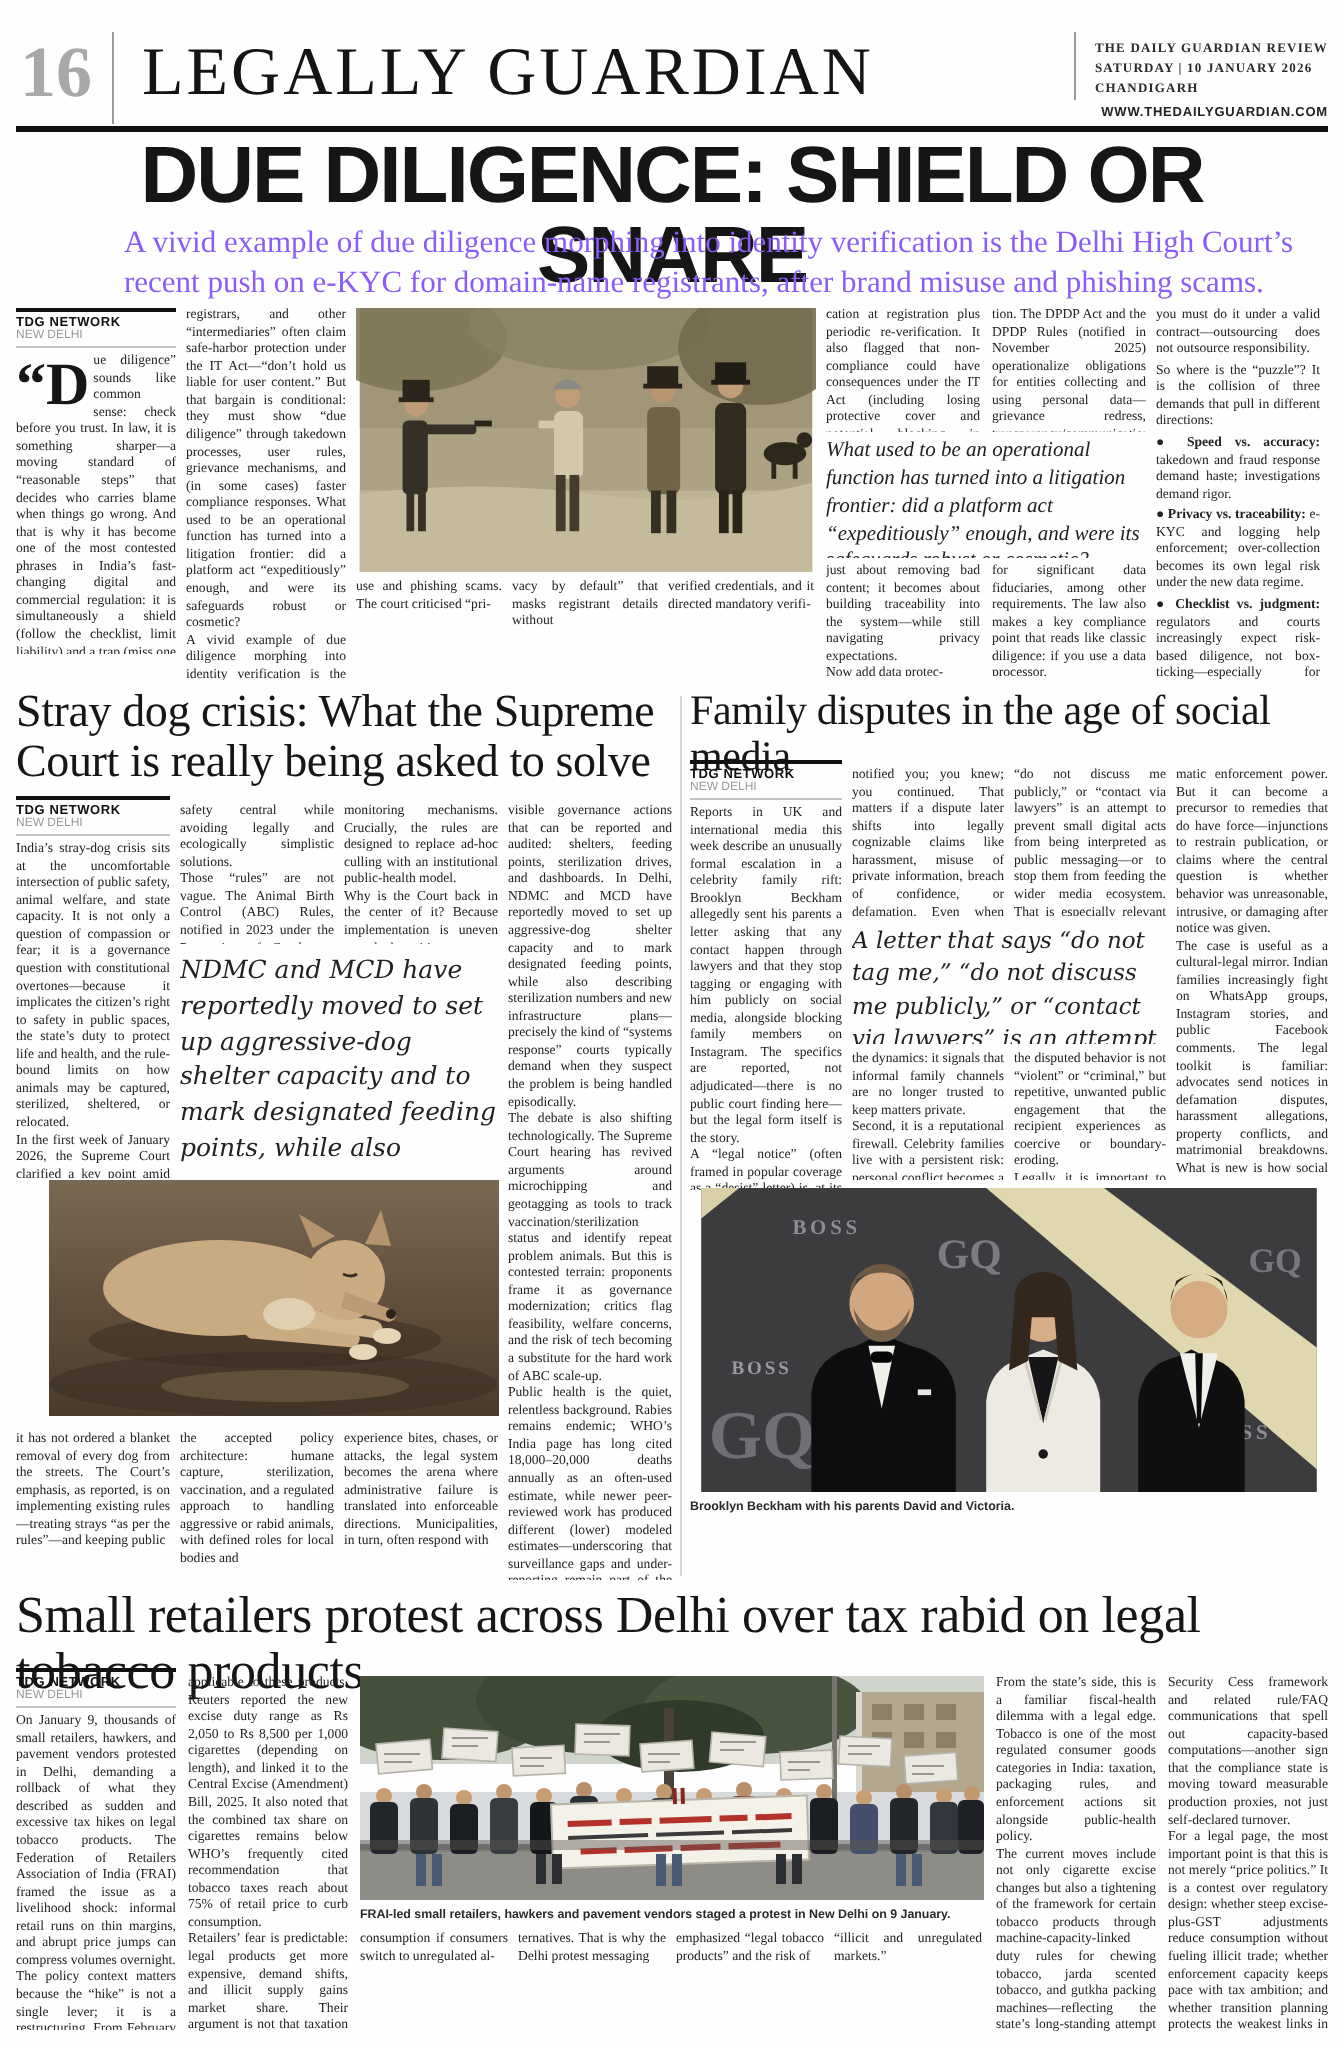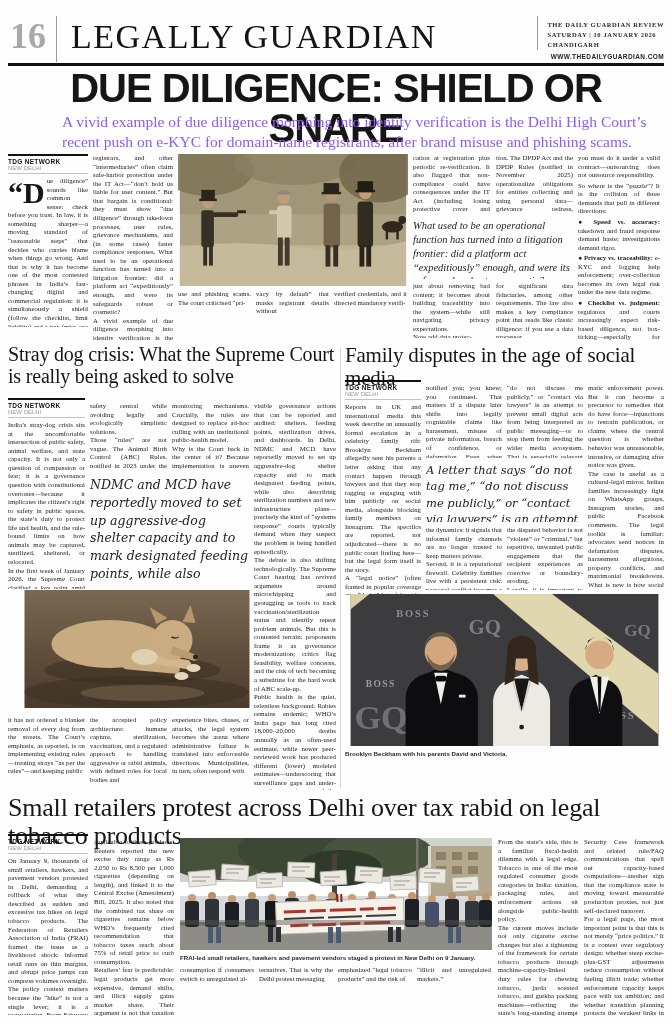--- a/index.html
+++ b/index.html
@@ -143,21 +143,21 @@
     <div class="col" style="width:82px;flex:none;height:186px;white-space:normal;">
       <p style="margin:0 0 2px 0;">you must do it under a valid contract—outsourcing does not outsource responsibility.</p>
       <p style="margin:0 0 2px 0;">So where is the “puzzle”? It is the collision of three demands that pull in different directions:</p>
       <p class="bullet"><span class="bl">● Speed vs. accuracy:</span> <span>takedown and fraud response demand haste; investigations demand rigor.</span></p>
       <p class="bullet"><span class="bl">● Privacy vs. traceability:</span> <span>e-KYC and logging help enforcement; over-collection becomes its own legal risk under the new data regime.</span></p>
       <p class="bullet"><span class="bl">● Checklist vs. judgment:</span> <span>regulators and courts increasingly expect risk-based diligence, not box-ticking—especially for deepfakes and AI-enabled impersonations.</span></p>
     </div>
   </div>
 
   <div class="sec" style="top:344px;left:8px;width:330px;height:448px;">
-    <div class="sec-hl" style="font-size:20px;">Stray dog crisis: What the Supreme Court is really being asked to solve</div>
+    <div class="sec-hl" style="font-size:23px;">Stray dog crisis: What the Supreme Court is really being asked to solve</div>
     <div class="abs" style="top:54px;left:0;width:77px;">
       <div class="byline">
           <span class="net">TDG NETWORK</span>
           <span class="city">NEW DELHI</span>
         </div>
       <div class="col" style="height:168px;">India’s stray-dog crisis sits at the uncomfortable intersection of public safety, animal welfare, and state capacity. It is not only a question of compassion or fear; it is a governance question with constitutional overtones—because it implicates the citizen’s right to safety in public spaces, the state’s duty to protect life and health, and the rule-bound limits on how animals may be captured, sterilized, sheltered, or relocated.
 In the first week of January 2026, the Supreme Court clarified a key point amid rising public anxiety:</div>
     </div>
     <div class="abs col" style="top:58px;left:82px;width:77px;height:70px;">safety central while avoiding legally and ecologically simplistic solutions.
 Those “rules” are not vague. The Animal Birth Control (ABC) Rules, notified in 2023 under the Prevention of Cruelty to Animals framework, lay down</div>

